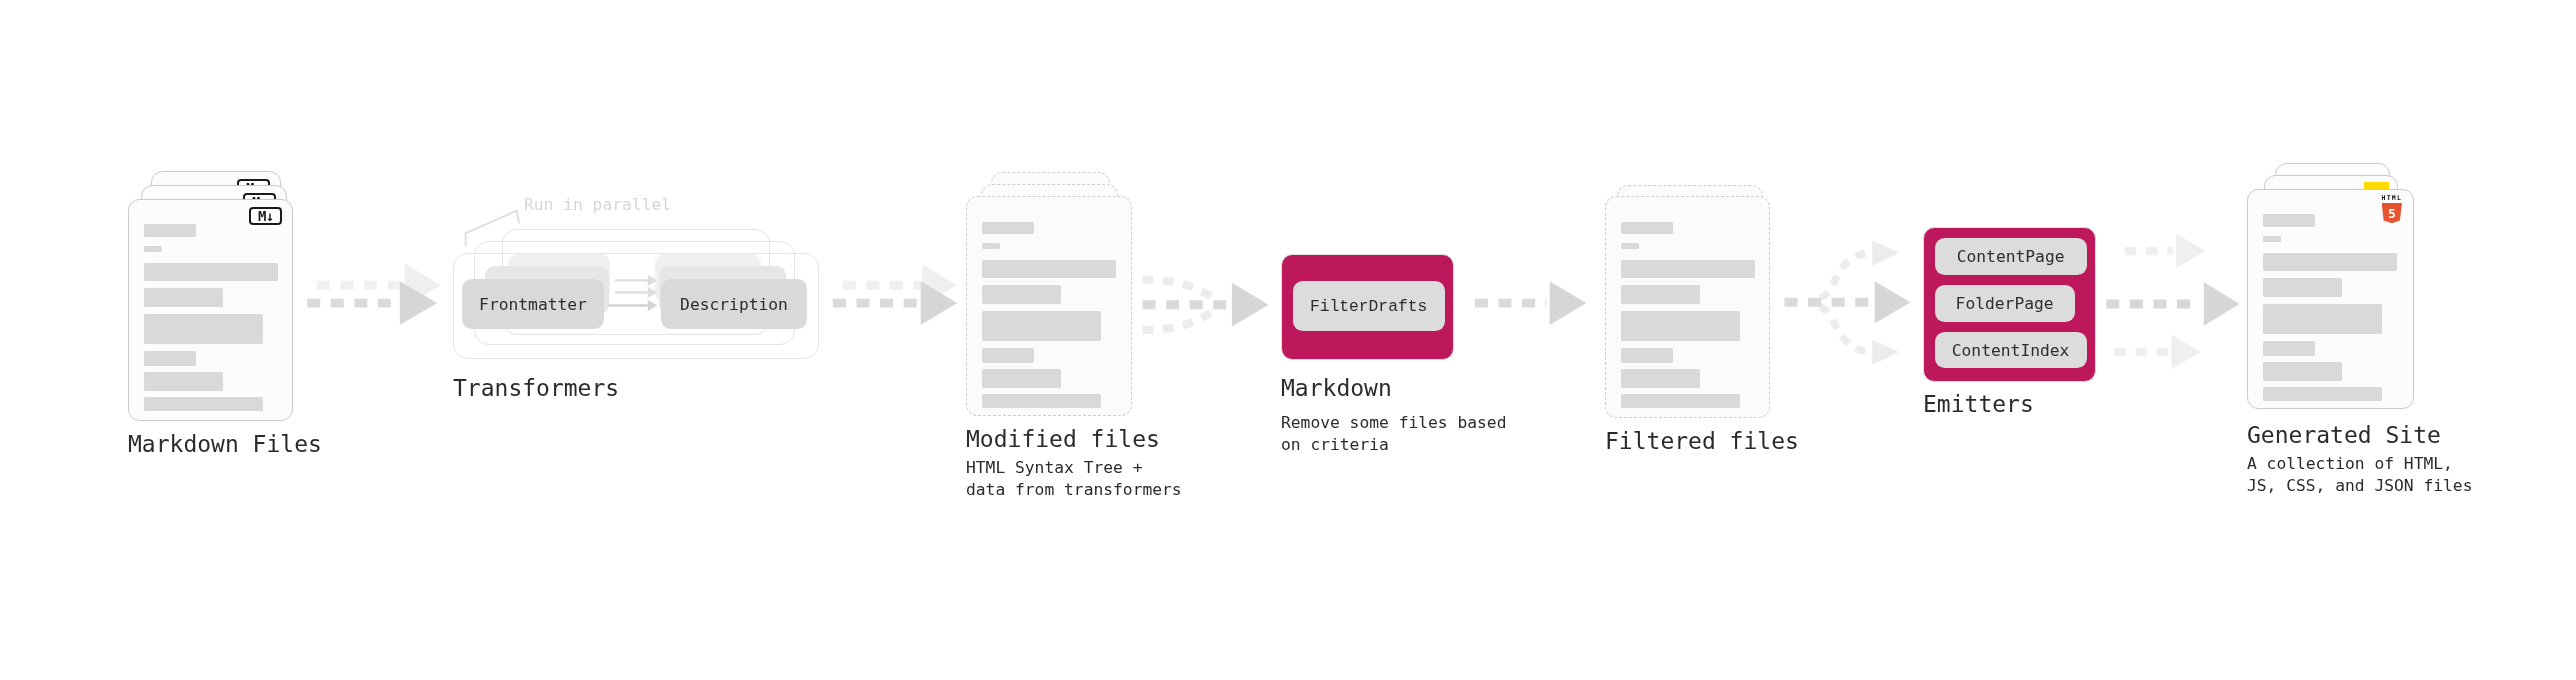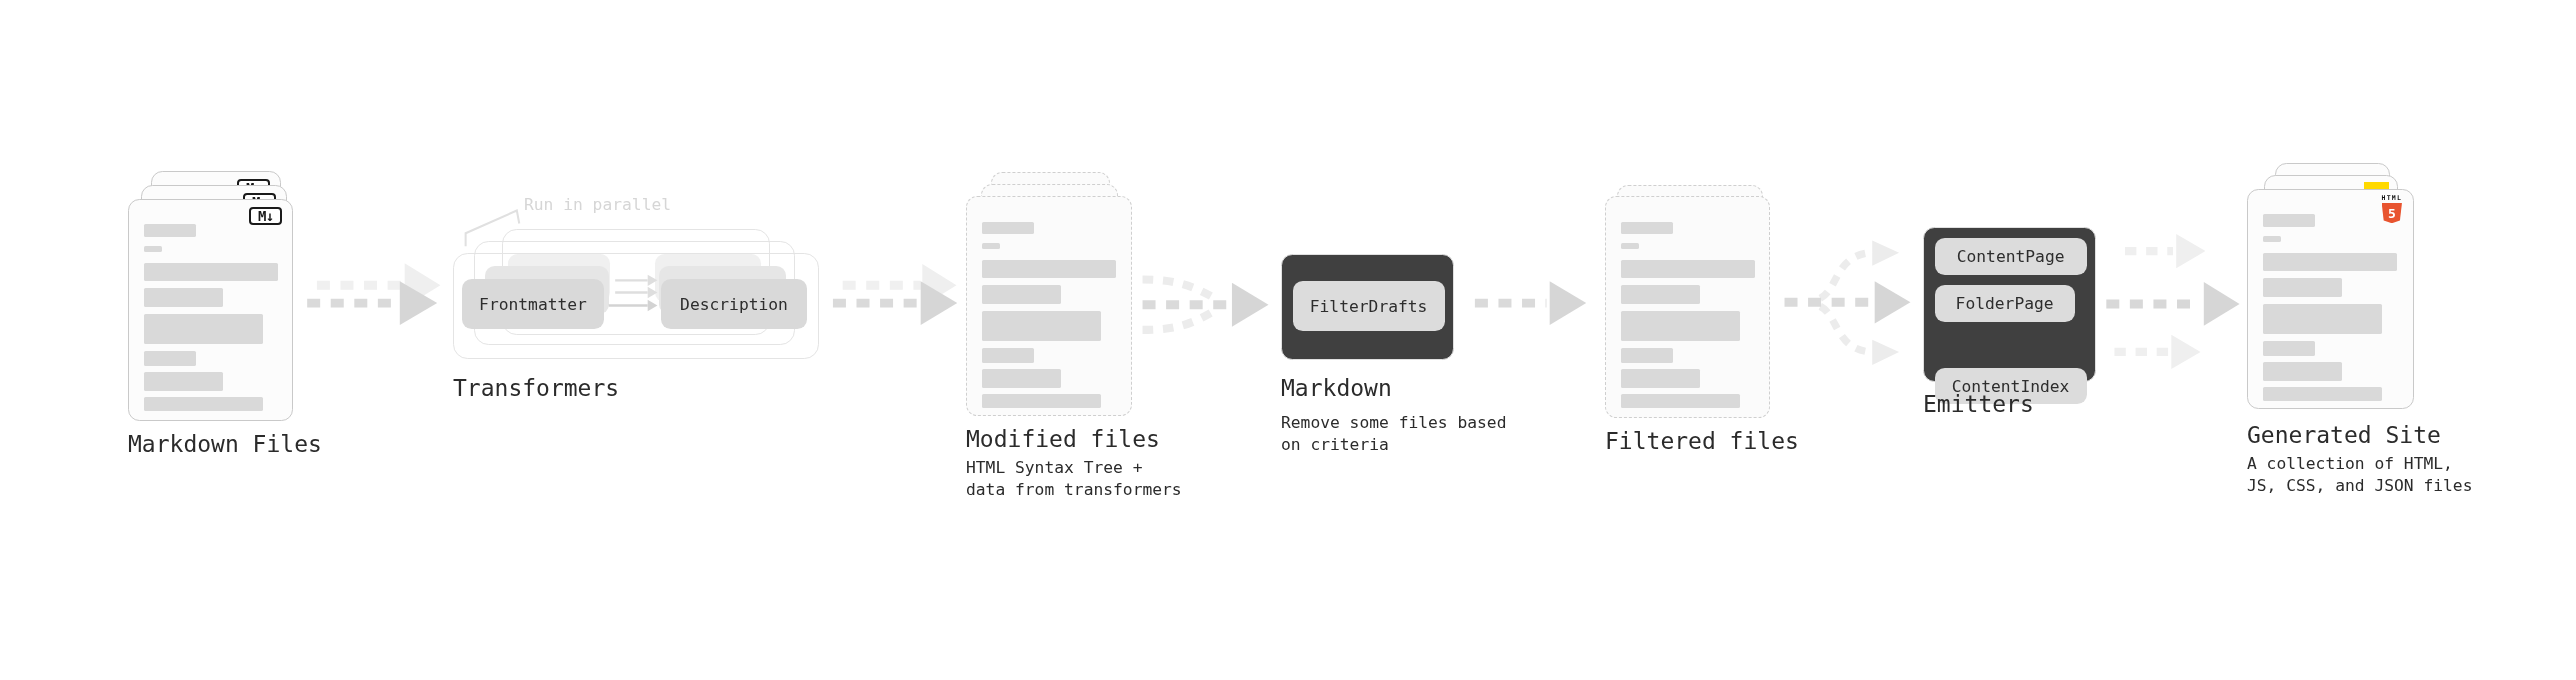--- a/index.html
+++ b/index.html
@@ -43,21 +43,21 @@
   
   .tf-box{position:absolute;border:1.6px solid #e4e4e4;border-radius:14.6px;box-sizing:border-box;background:transparent;}
   .pill{
     position:absolute;border-radius:9.8px;display:flex;align-items:center;justify-content:center;
     font-size:16.3px;color:#2d2d2d;white-space:nowrap;
   }
   .pill-front{background:#d9d9d9;}
   .ghost1{background:#e6e6e6;}
   .ghost2{background:#f0f0f0;}
   
-  .panel{position:absolute;background:#404040;border:1.6px solid #e0e0e0;border-radius:11.4px;box-sizing:border-box;}
+  .panel{position:absolute;background:#be185d;border:1.6px solid #e0e0e0;border-radius:11.4px;box-sizing:border-box;}
   .panel .pill{background:#dcdcdc;}
   
   .stage-label{position:absolute;font-size:23px;color:#2b2b2b;white-space:nowrap;}
   .stage-desc{position:absolute;font-size:16.3px;line-height:22px;color:#2b2b2b;white-space:nowrap;}
   .stage-desc .indent{padding-left:11.4px;}
   .note{position:absolute;font-size:16.3px;color:#d6d6d6;white-space:nowrap;}
   
   .overlay{position:absolute;left:0;top:0;pointer-events:none;}
 </style>
 </head>
@@ -124,21 +124,21 @@
         </div>
     </div>
   </div>
   <div class="stage-label" style="left:966px;top:426px;">Modified files</div>
   <div class="stage-desc" style="left:966px;top:457px;">
     <div>HTML Syntax Tree +</div>
     <div>data from transformers</div>
   </div>
 
   <div class="panel" style="left:1281px;top:254px;width:173px;height:106px;">
-    <div class="pill" style="left:10.6px;top:26px;width:152px;height:50px;">FilterDrafts</div>
+    <div class="pill" style="left:10.6px;top:26px;width:152px;height:50px;font-family:Liberation Mono, monospace;">FilterDrafts</div>
   </div>
   <div class="stage-label" style="left:1281px;top:375px;">Markdown</div>
   <div class="stage-desc" style="left:1281px;top:412px;">
     <div>Remove some files based</div>
     <div>on criteria</div>
   </div>
 
   <div class="stack" style="left:1605px;top:185px;width:179px;height:233px;">
     <div class="file-card dash-card" style="left:12.2px;top:0;width:146px;height:222px;"></div>
     <div class="file-card dash-card" style="left:0;top:11.4px;width:165px;height:222px;">
@@ -152,21 +152,21 @@
           <div class="bar b7" style="background: rgb(217, 217, 217);"></div>
           <div class="bar b8" style="background: rgb(217, 217, 217);"></div>
         </div>
     </div>
   </div>
   <div class="stage-label" style="left:1605px;top:428px;">Filtered files</div>
 
   <div class="panel" style="left:1923px;top:227px;width:173px;height:155px;">
     <div class="pill" style="left:10.6px;top:9.8px;width:152px;height:37px;">ContentPage</div>
     <div class="pill" style="left:10.6px;top:57px;width:140px;height:37px;">FolderPage</div>
-    <div class="pill" style="left:10.6px;top:104px;width:152px;height:36px;margin-top:36px;">ContentIndex</div>
+    <div class="pill" style="left:10.6px;top:104px;width:152px;height:36px;">ContentIndex</div>
   </div>
   <div class="stage-label" style="left:1923px;top:391px;">Emitters</div>
 
   <div class="stack" style="left:2247px;top:163px;width:175px;height:246px;">
     <div class="file-card" style="left:28.4px;top:0;width:115px;height:220px;">
       <div class="css-badge">
         <div class="css-word">CSS</div>
         <div class="css-underline" style="background: rgb(43, 95, 227);"></div>
       </div>
     </div>

